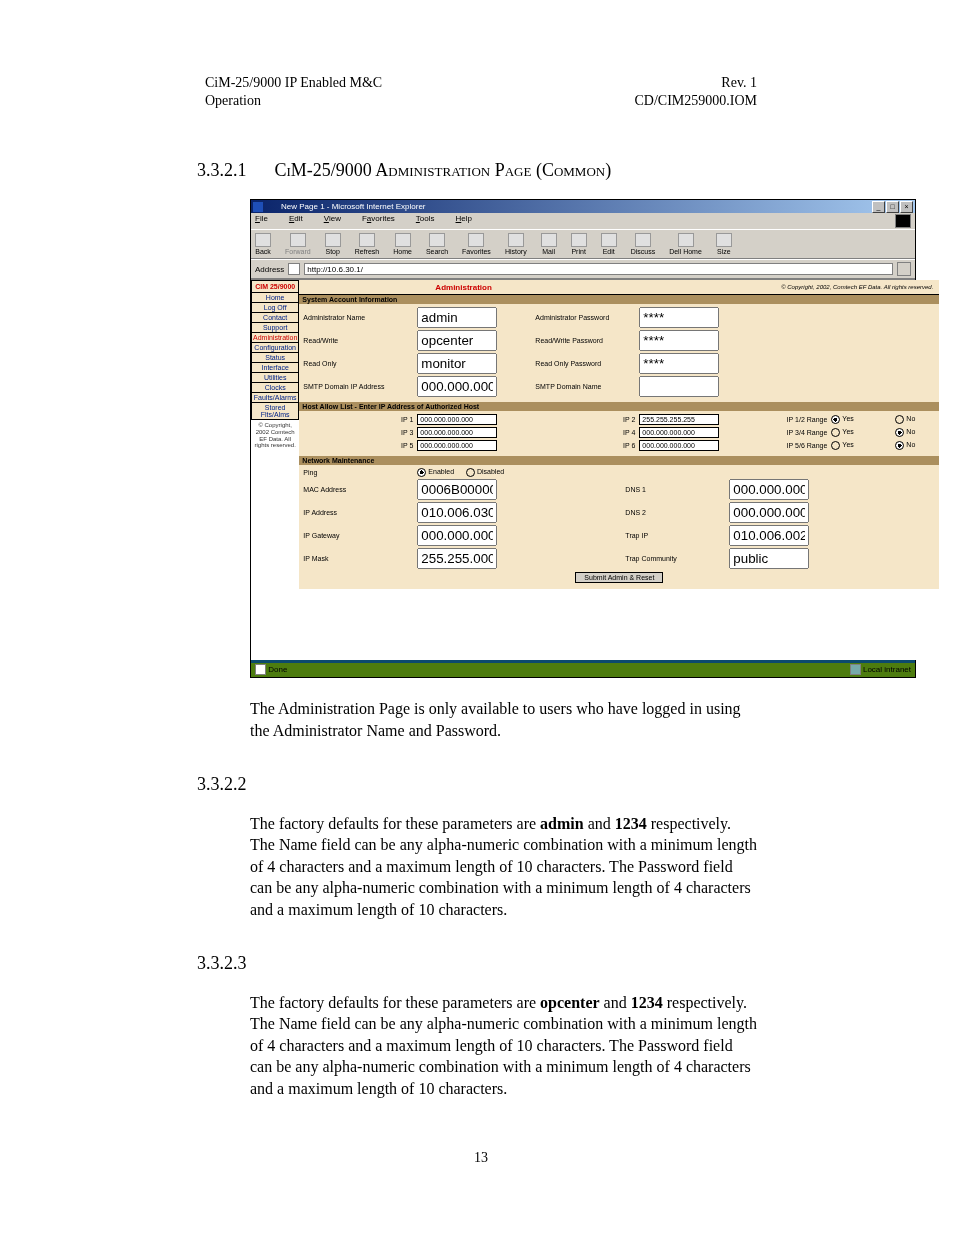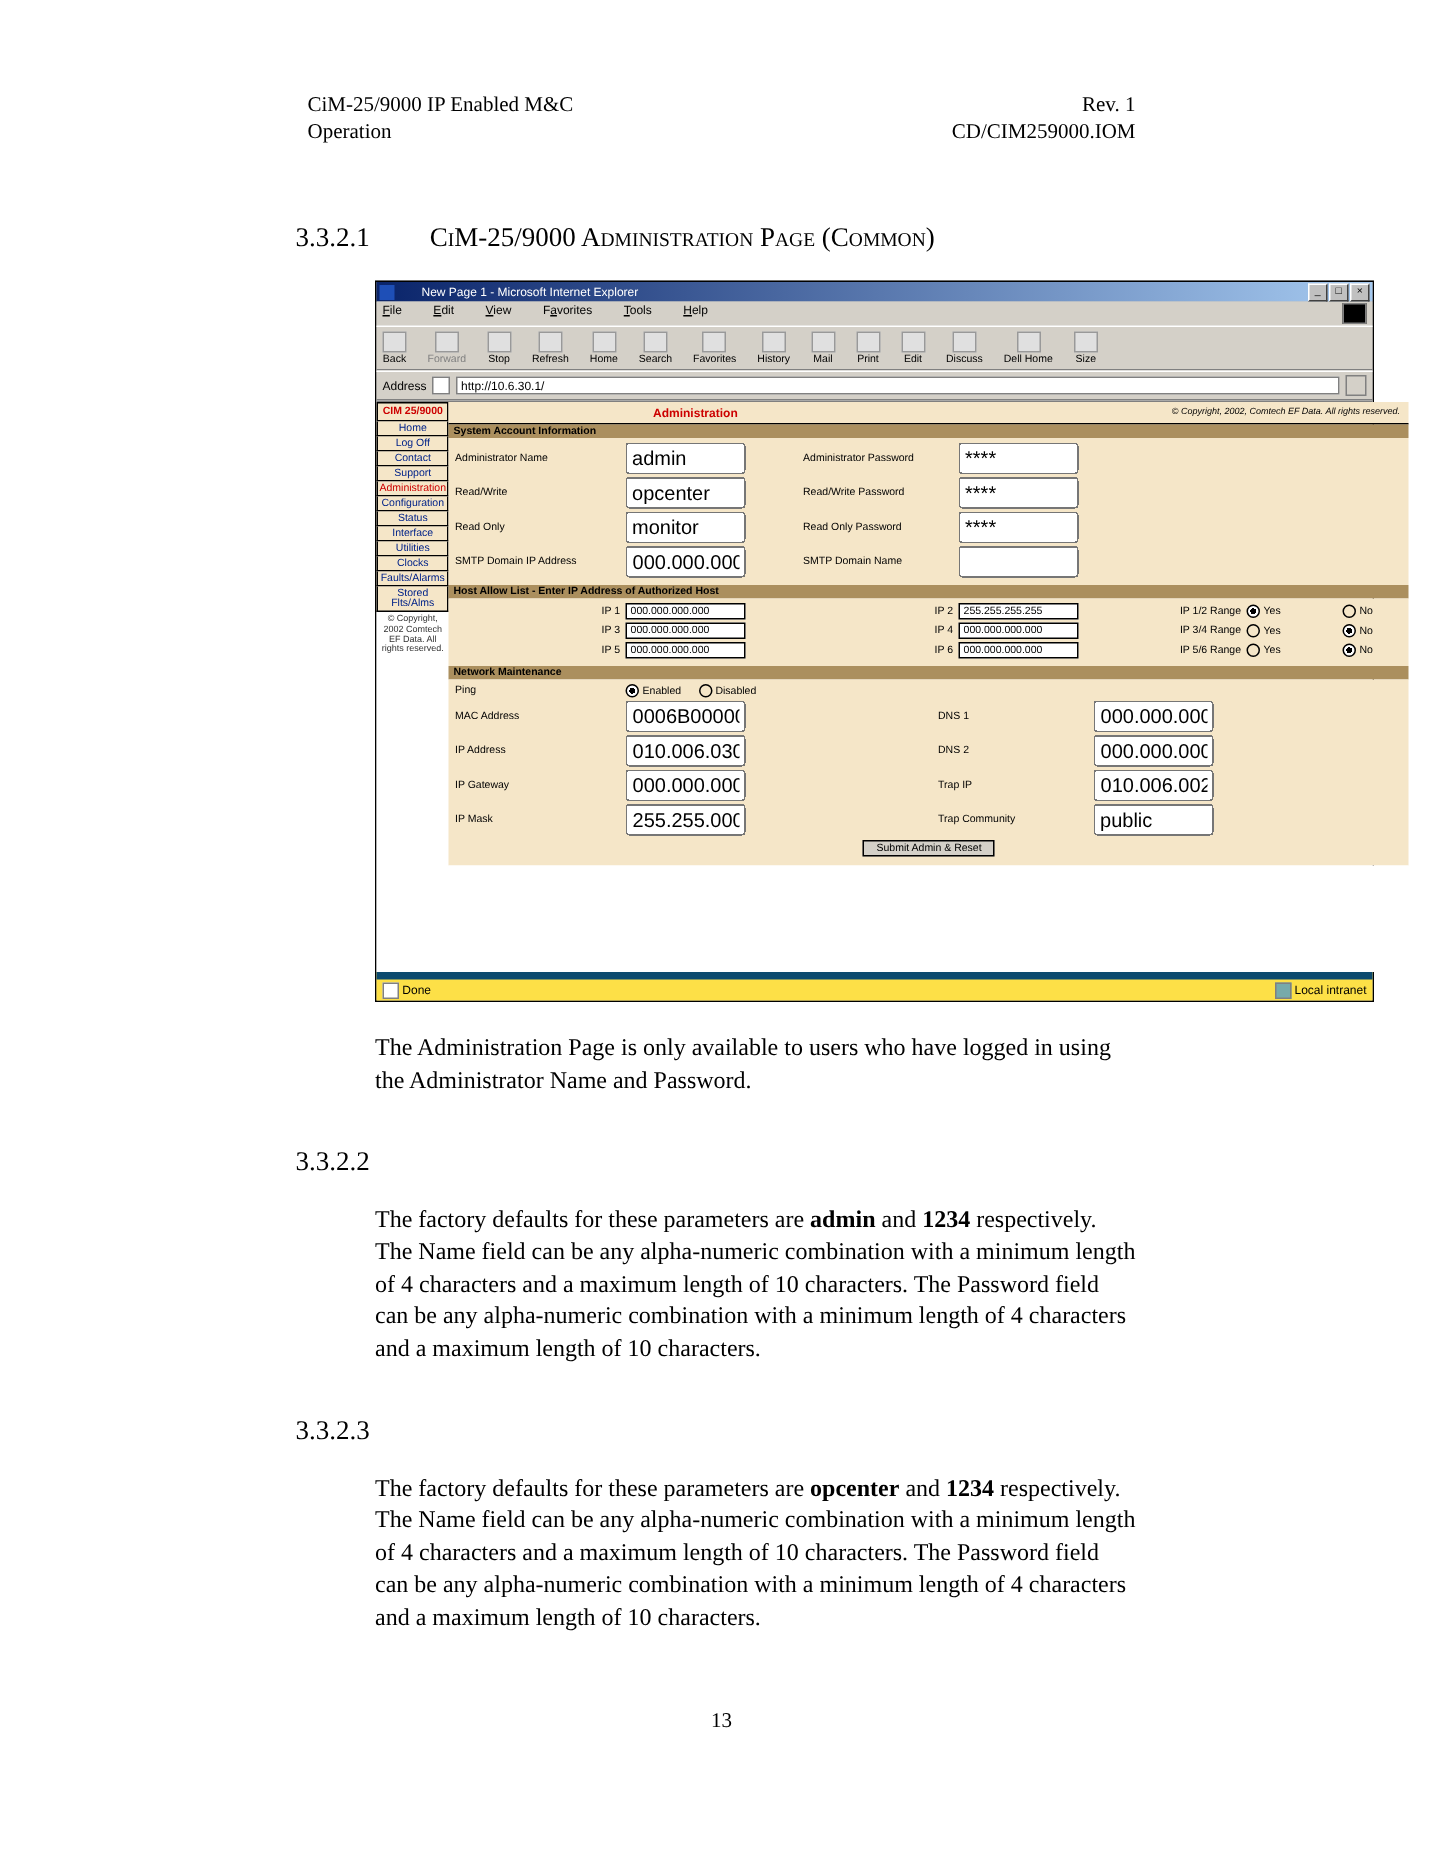--- a/index.html
+++ b/index.html
@@ -4,38 +4,38 @@
 <style>
   body {
     margin: 0;
     padding: 0;
     font-family: "Times New Roman", serif;
     background: #fff;
     color: #000;
   }
   .page {
     width: 790px;
-    margin: 0 auto;
+    margin: 12px auto;
     padding: 62px 115px 40px 123px;
     box-sizing: border-box;
   }
   .hdr {
     display: flex;
     justify-content: space-between;
     font-size: 14px;
     line-height: 1.3;
     margin-bottom: 50px;
   }
   .hdr .left { text-align: left; }
   .hdr .right { text-align: right; }
 
   .section-heading {
     display: flex;
     align-items: baseline;
-    gap: 40px;
+    gap: 28px;
     margin: 0 0 18px -8px;
   }
   .section-heading .num {
     font-size: 18px;
   }
   .section-heading .title {
     font-size: 18px;
     font-variant: small-caps;
   }
   .section-heading.sub {
@@ -212,24 +212,24 @@
     align-items:center; gap:2px 4px; padding:1px 0;
   }
 
   .btn-row { text-align:center; padding:2px 0; }
   .btn {
     font-size:7px; background:#d4d0c8;
     border:1px solid #000; padding:1px 8px; display:inline-block;
   }
 
   .statusbar {
-    background:#fde047;
-    border-top:5px solid #0c4a6e;
+    background:#4d7c0f;
+    border-top:3px solid #0c4a6e;
     display:flex; justify-content:space-between;
-    padding:1px 4px; font-size:8px; height:12px; align-items:center;
+    padding:1px 4px; font-size:8px; height:12px; 
   }
 
 </style>
 </head>
 <body>
 
 <div class="page">
 
   <div class="hdr">
     <div class="left">

